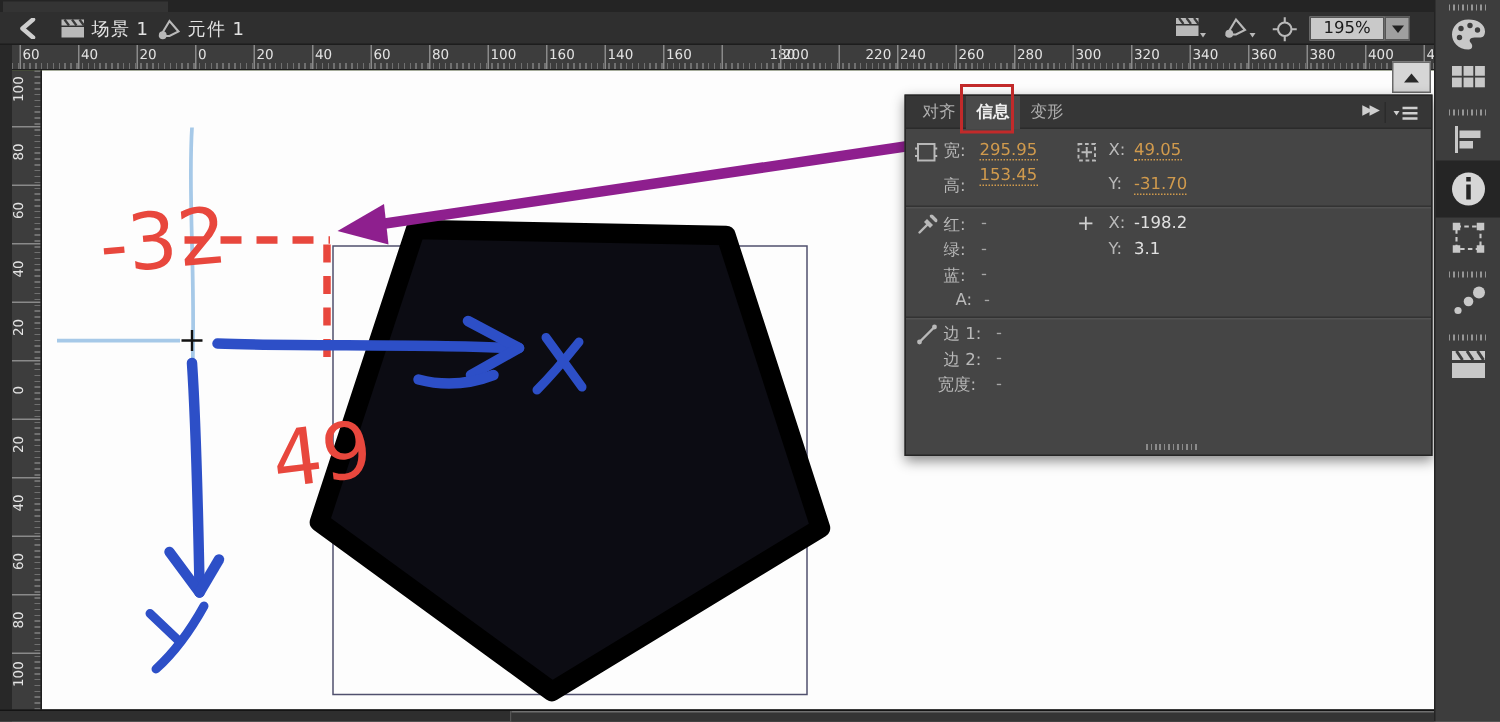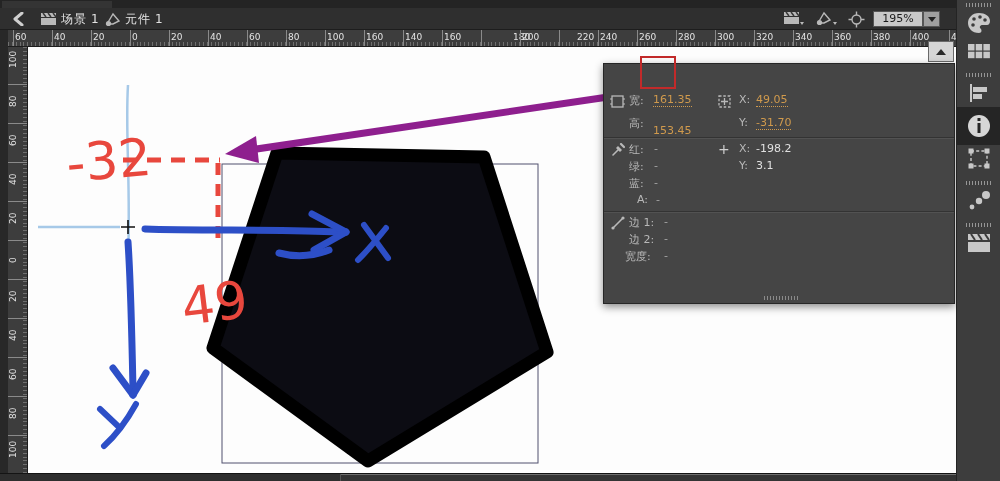--- a/index.html
+++ b/index.html
@@ -287,29 +287,42 @@
   <div class="scroll-up-btn">
     <div class="tri"></div>
   </div>
 
   <div class="bottom-bar">
     <div class="bottom-divider"></div>
     <div class="bottom-right-seg"></div>
   </div>
 
   <div class="info-panel">
+    <div class="ip-tabbar">
+      <div class="ip-tab" style="left:4px;">对齐</div>
+      <div class="ip-tab active" style="left:40px;">信息</div>
+      <div class="ip-tab" style="left:76px;">变形</div>
+      <div class="ip-collapse">▶▶</div>
+      <div class="ip-sep"></div>
+      <div class="ip-menu">
+        <svg width="18" height="11" viewBox="0 0 18 11">
+          <path d="M1 4 L5 4 L3 7 Z" fill="#cfcfcf"></path>
+          <path d="M7 2 H17 M7 5.5 H17 M7 9 H17" stroke="#cfcfcf" stroke-width="1.6"></path>
+        </svg>
+      </div>
+    </div>
 
     <svg style="position:absolute;left:6px;top:30px;" width="15" height="15" viewBox="0 0 15 15">
       <rect x="2" y="2" width="11" height="11" fill="none" stroke="#b9b9b9" stroke-width="1.3"></rect>
       <path d="M2 5 H0 M2 10 H0 M13 5 H15 M13 10 H15" stroke="#b9b9b9" stroke-width="1.2"></path>
     </svg>
     <span class="ip-row-label" style="left:25px;top:29px;">宽:</span>
-    <span class="ip-value-hot" style="left:49px;top:29px;">161.35</span>
+    <span class="ip-value-hot" style="left:49px;top:29px;">295.95</span>
     <span class="ip-row-label" style="left:25px;top:52px;">高:</span>
-    <span class="ip-value-hot" style="left:49px;top:60px;">153.45</span>
+    <span class="ip-value-hot" style="left:49px;top:46px;">153.45</span>
 
     <svg style="position:absolute;left:113px;top:30px;" width="15" height="15" viewBox="0 0 15 15">
       <rect x="2" y="2" width="11" height="11" fill="none" stroke="#b9b9b9" stroke-width="1.3" stroke-dasharray="2.5 1.8"></rect>
       <path d="M7.5 4 V11 M4 7.5 H11" stroke="#b9b9b9" stroke-width="1.3"></path>
     </svg>
     <span class="ip-row-label" style="left:135px;top:29px;">X:</span>
     <span class="ip-value-hot" style="left:152px;top:29px;">49.05</span>
     <span class="ip-row-label" style="left:135px;top:52px;">Y:</span>
     <span class="ip-value-hot" style="left:152px;top:52px;">-31.70</span>
 

